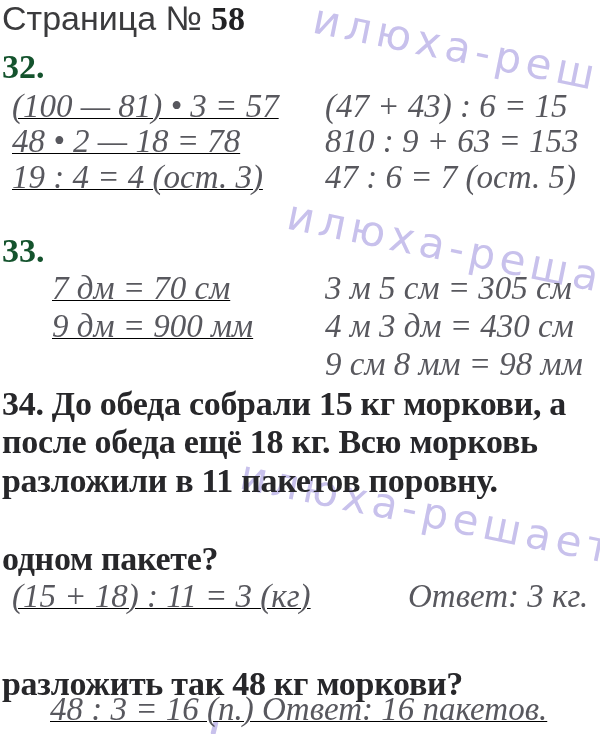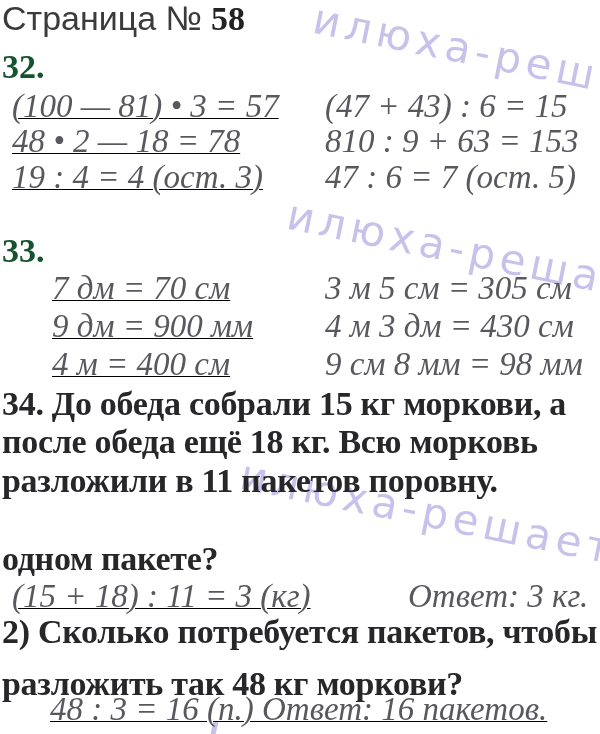--- a/index.html
+++ b/index.html
@@ -114,35 +114,33 @@
   <div class="tasknum" id="t33num">33.</div>
   <div class="eqrow" id="r33a">
     <span class="eq indent40">7 дм = 70 см</span>
     <span class="eq right">3 м 5 см = 305 см</span>
   </div>
   <div class="eqrow" id="r33b">
     <span class="eq indent40">9 дм = 900 мм</span>
     <span class="eq right">4 м 3 дм = 430 см</span>
   </div>
   <div class="eqrow" id="r33c">
-    <span class="eq indent40">4 м = 400 см</span>
     <span class="eq right">9 см 8 мм = 98 мм</span>
   </div>
 
   <div class="bold-line" id="p34a">34. До обеда собрали 15 кг моркови, а</div>
   <div class="bold-line" id="p34b">после обеда ещё 18 кг. Всю морковь</div>
   <div class="bold-line" id="p34c">разложили в 11 пакетов поровну.</div>
 
   <div class="bold-line" id="q1b">одном пакете?</div>
 
   <div class="eqrow" id="sol1row">
     <span class="eq">(15 + 18) : 11 = 3 (кг)</span>
     <span class="eq answer">Ответ: 3 кг.</span>
   </div>
 
-  <div class="bold-line" id="q2a">2) Сколько потребуется пакетов, чтобы</div>
   <div class="bold-line" id="q2b">разложить так 48 кг моркови?</div>
 
   <div class="eqrow" id="sol2row">
     <span class="eq">48 : 3 = 16 (п.) Ответ: 16 пакетов.</span>
   </div>
 
 </div>
 
 </body></html>

